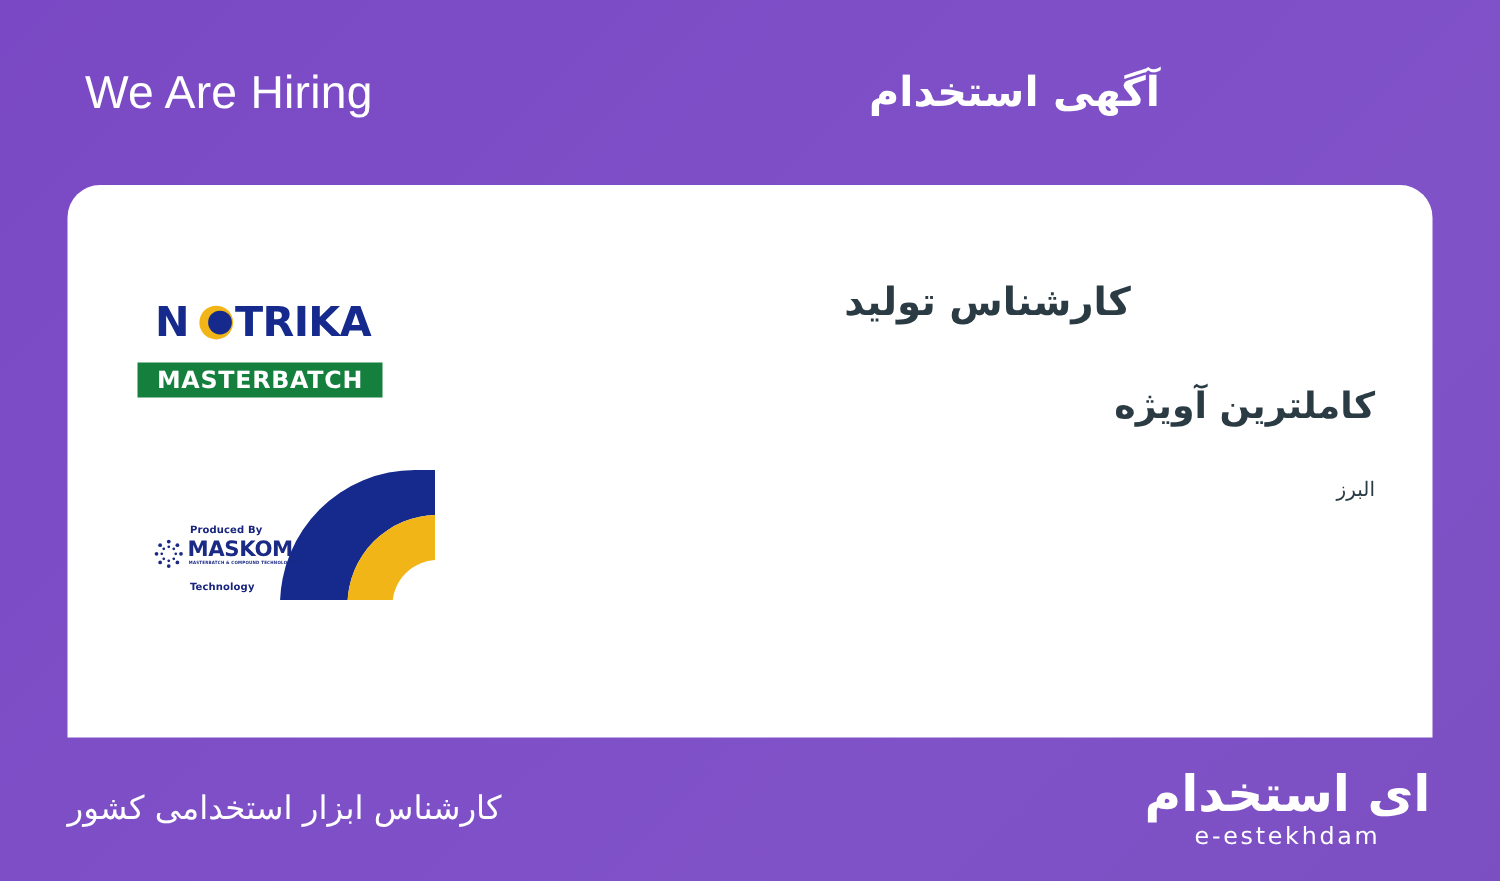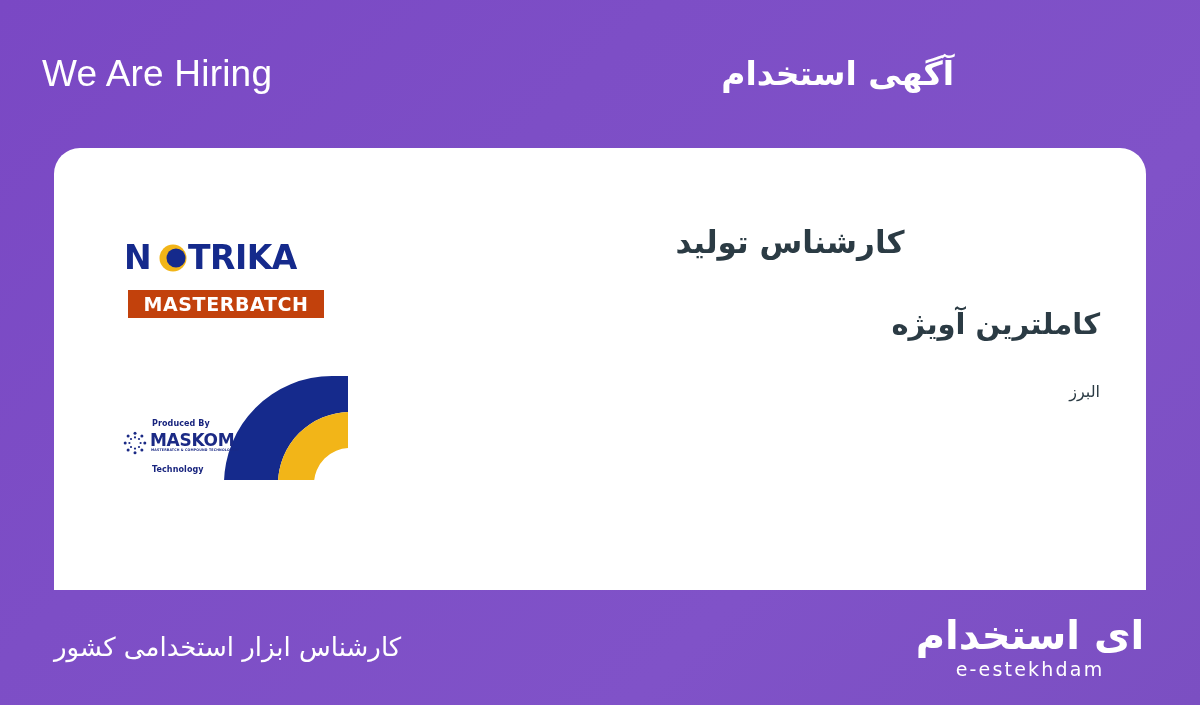--- a/index.html
+++ b/index.html
@@ -24,21 +24,21 @@
   }
 
   
   .header {
     position: absolute;
     left: 0;
     top: 0;
     width: 996px;
     height: 148px;
     box-sizing: border-box;
-    padding: 0 42px;
+    padding: 0 68px;
     display: flex;
     align-items: center;
     justify-content: space-between;
   }
   .header-left {
     color: #ffffff;
     font-size: 37px;
     font-weight: 400;
     letter-spacing: 0.2px;
     line-height: 1.1;
@@ -88,25 +88,25 @@
     left: 0;
     top: 10px;
     width: 248px;
     text-align: center;
     height: 40px;
   }
   .brand-word svg { display: block; margin: 0 auto; }
 
   .band {
     position: absolute;
-    left: 28px;
+    left: 10px;
     top: 62px;
     width: 196px;
     height: 28px;
-    background: #c2410c;
+    background: #15803d;
     display: flex;
     align-items: center;
     justify-content: center;
   }
   .band-text {
     color: #ffffff;
     font-size: 19px;
     font-weight: bold;
     letter-spacing: 0.6px;
     font-family: "DejaVu Sans", sans-serif;

